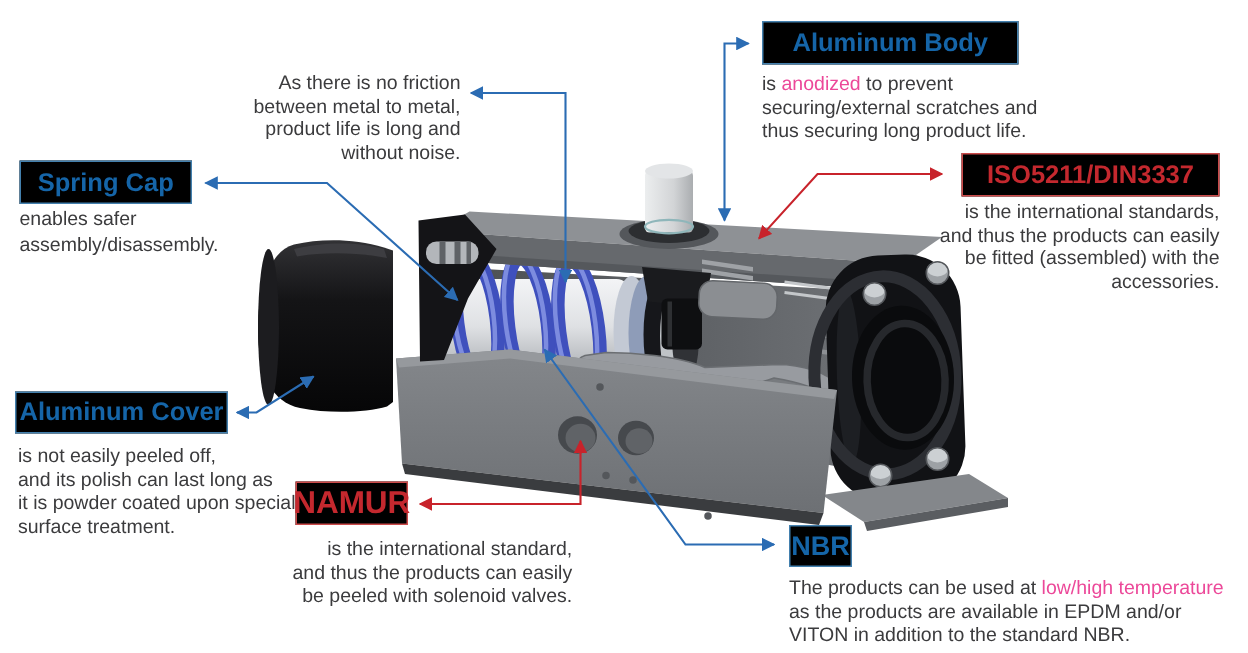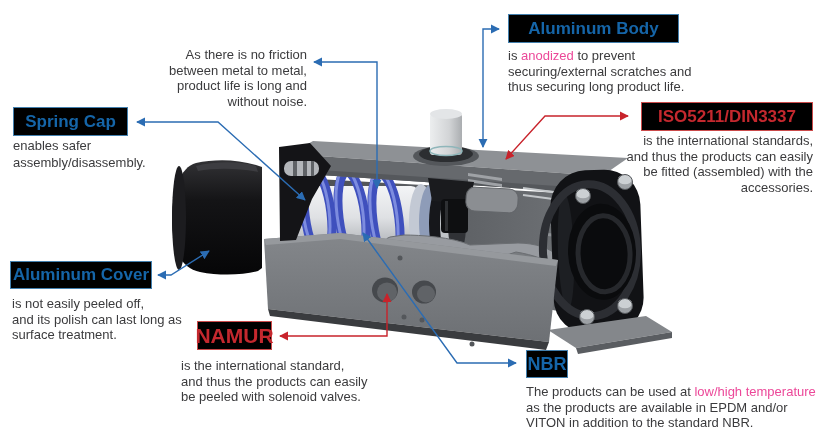--- a/index.html
+++ b/index.html
@@ -213,25 +213,26 @@
       <div class="ln"><span>is the international standards,</span></div>
       <div class="ln"><span>and thus the products can easily</span></div>
       <div class="ln"><span>be fitted (assembled) with the</span></div>
       <div class="ln"><span>accessories.</span></div>
     </div>
 
   <div class="label-box label-blue" style="left:10px;top:261px;width:142px;height:28px;">Aluminum Cover</div>
   <div class="note" style="left:12px;top:296px;">
       <div class="ln"><span>is not easily peeled off,</span></div>
       <div class="ln"><span>and its polish can last long as</span></div>
+      <div class="ln"><span>it is powder coated upon special</span></div>
       <div class="ln"><span>surface treatment.</span></div>
     </div>
 
   <div class="label-box label-red" style="left:197px;top:321px;width:75px;height:29px;font-size:21px;">NAMUR</div>
-  <div class="note" style="left:181px;top:358px;">
+  <div class="note" style="left:195px;top:358px;text-align:right;">
       <div class="ln"><span>is the international standard,</span></div>
       <div class="ln"><span>and thus the products can easily</span></div>
       <div class="ln"><span>be peeled with solenoid valves.</span></div>
     </div>
 
   <div class="label-box label-blue" style="left:526px;top:350px;width:42px;height:28px;font-size:18px;">NBR</div>
   <div class="note" style="left:526px;top:384px;">
       <div class="ln"><span>The products can be used at </span><span class="accent">low/high temperature</span></div>
       <div class="ln"><span>as the products are available in EPDM and/or</span></div>
       <div class="ln"><span>VITON in addition to the standard NBR.</span></div>

